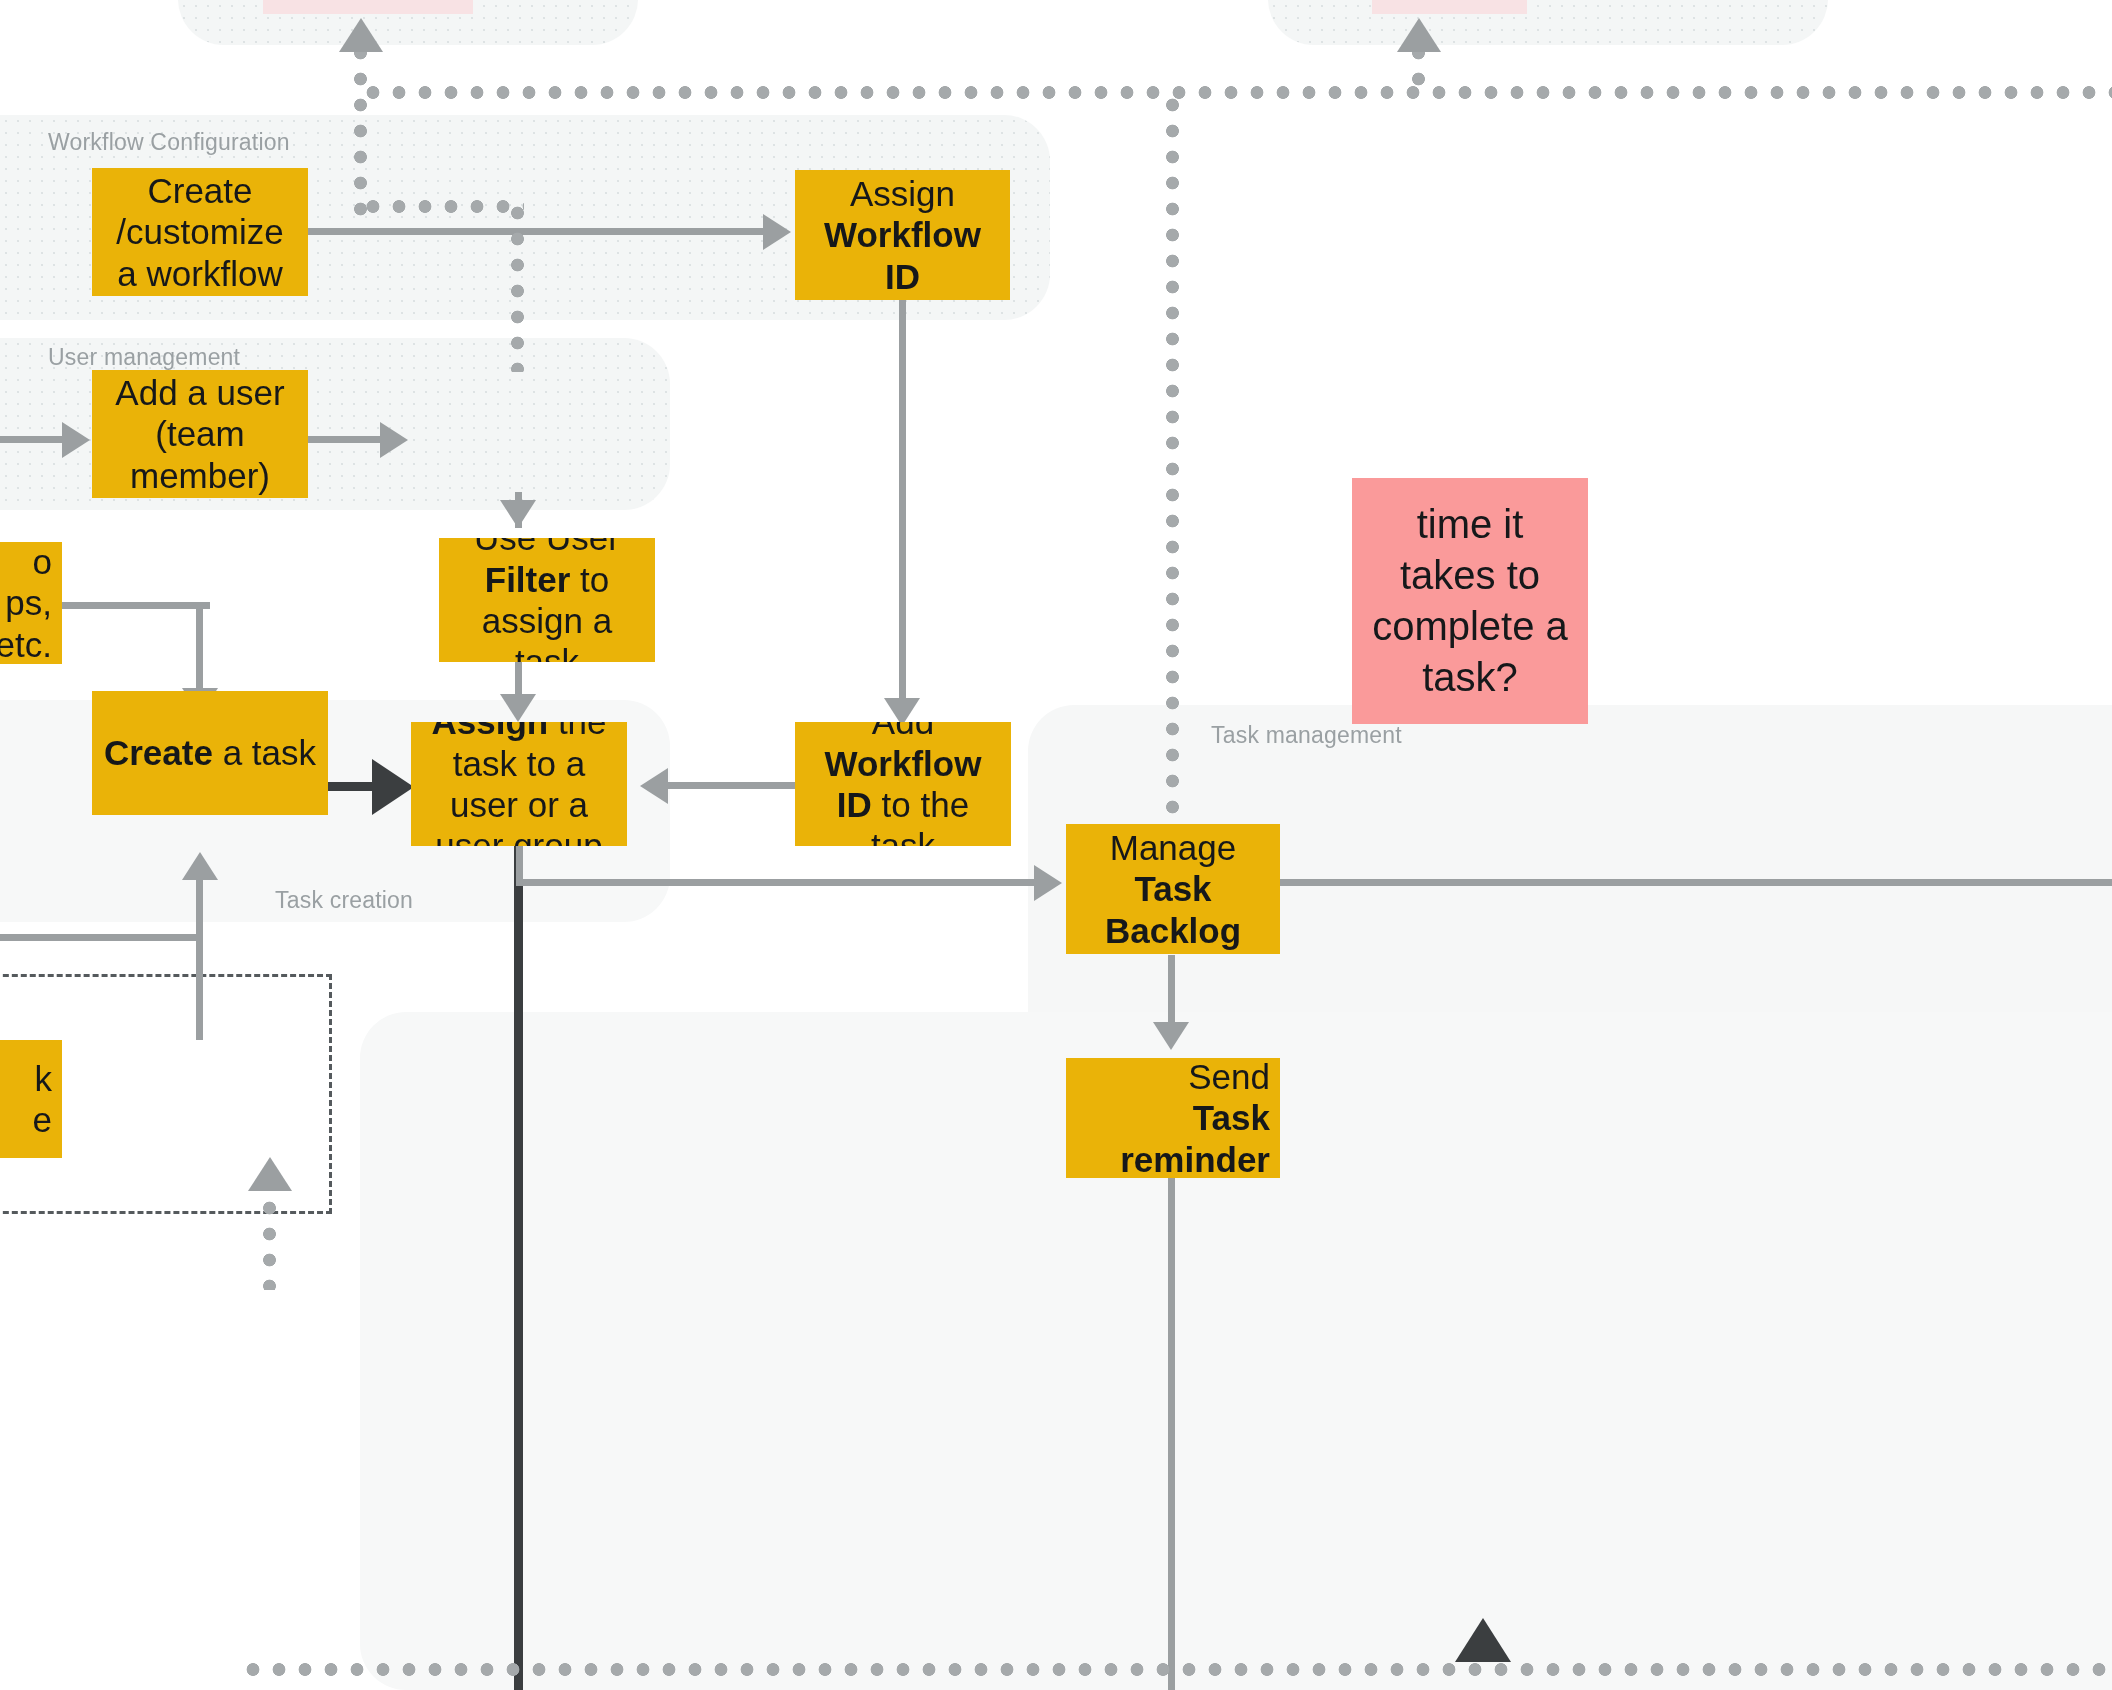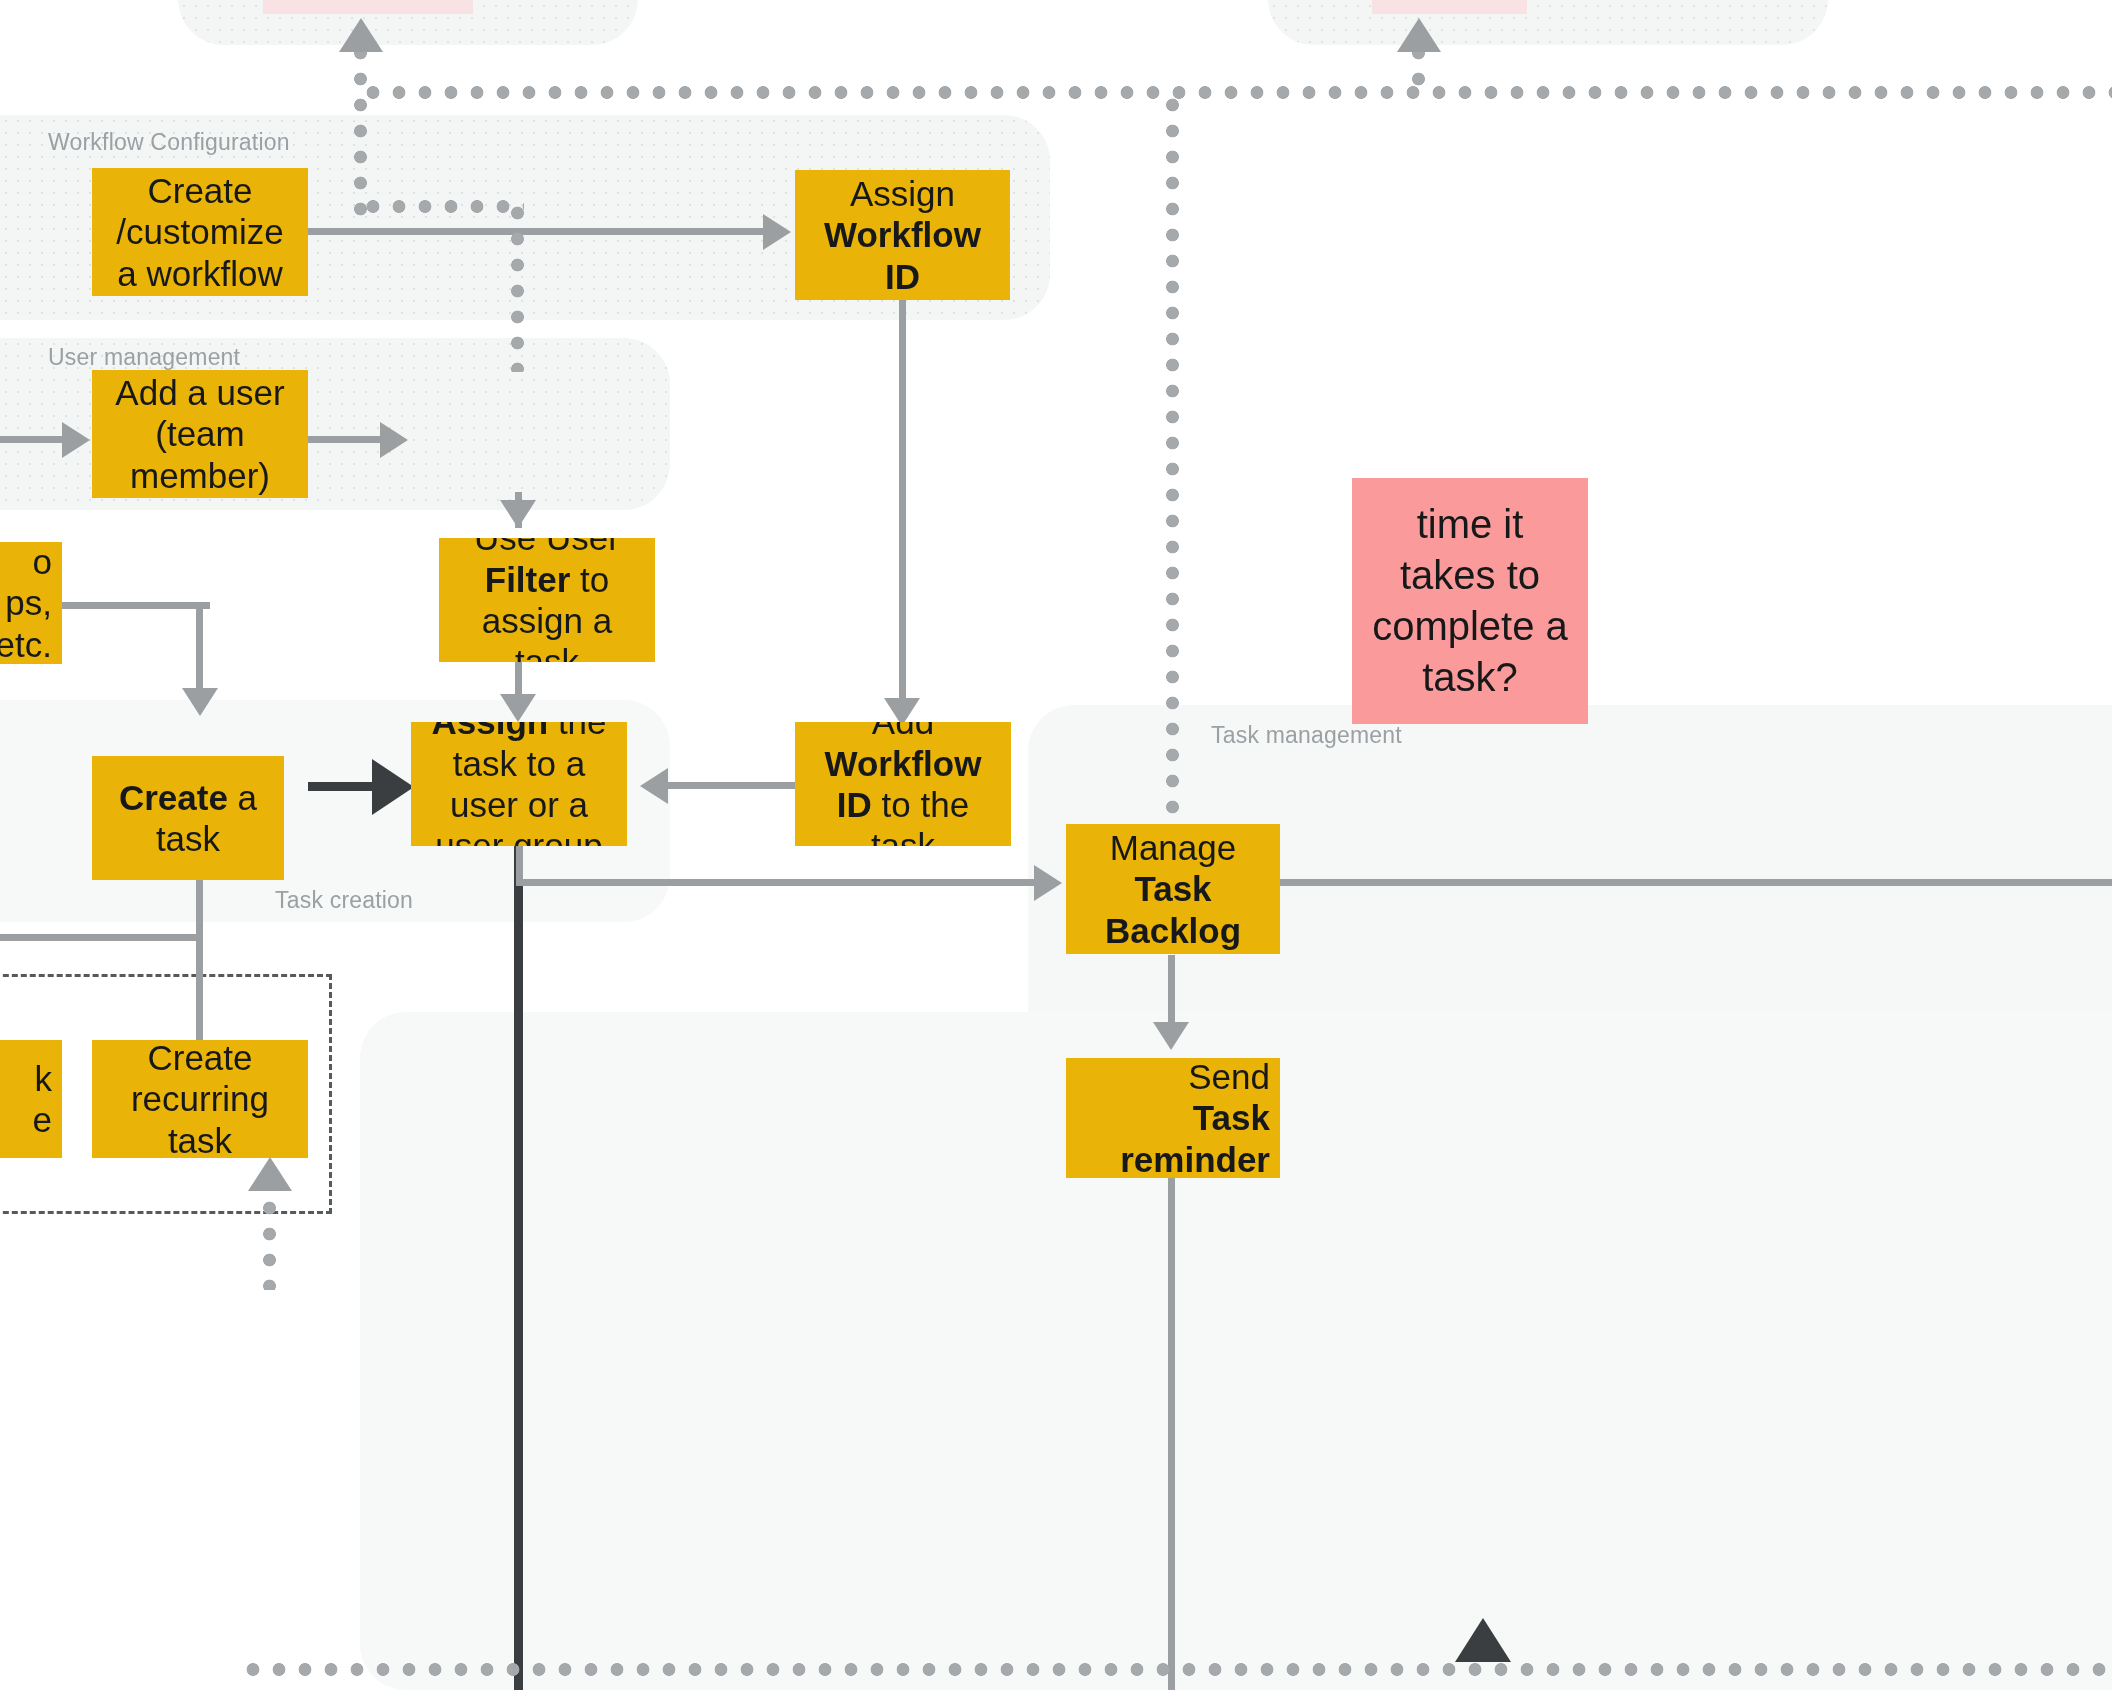--- a/index.html
+++ b/index.html
@@ -224,21 +224,21 @@
     </span>
   </div>
 
 
   <div class="node" style="left:411px;top:538px;width:216px;height:124px;margin-left:28px;">
     <span>
       <span>Use User </span><b>Filter</b><span> to assign a task</span>
     </span>
   </div>
 
-  <div class="node" style="left:92px;top:756px;width:192px;height:124px;">
+  <div class="node" style="left:92px;top:691px;width:236px;height:124px;">
     <span>
       <b>Create</b><span> a task</span>
     </span>
   </div>
 
   <div class="node" style="left:411px;top:722px;width:216px;height:124px;">
     <span>
       <b>Assign</b><span> the task to a user or a user group</span>
     </span>
   </div>
@@ -257,26 +257,20 @@
   </div>
 
   <div class="node" style="left:1066px;top:1058px;width:214px;height:120px;text-align:right;">
     <span>
       <span>Send</span><br>
       <b>Task reminder</b>
     </span>
   </div>
 
 
-  <div class="node" style="left:92px;top:1040px;width:216px;height:118px;">
-    <span>
-      <span>Create recurring</span><br>
-      <span>task</span>
-    </span>
-  </div>
 
   <div class="node" style="left:-150px;top:1040px;width:212px;height:118px;justify-content:flex-end;text-align:right;">
     <span>
       <span>k</span><br>
       <span>e</span>
     </span>
   </div>
 
   <div class="sticky" style="left:1338px;top:478px;width:236px;height:246px;margin-left:14px;">
     <span>

